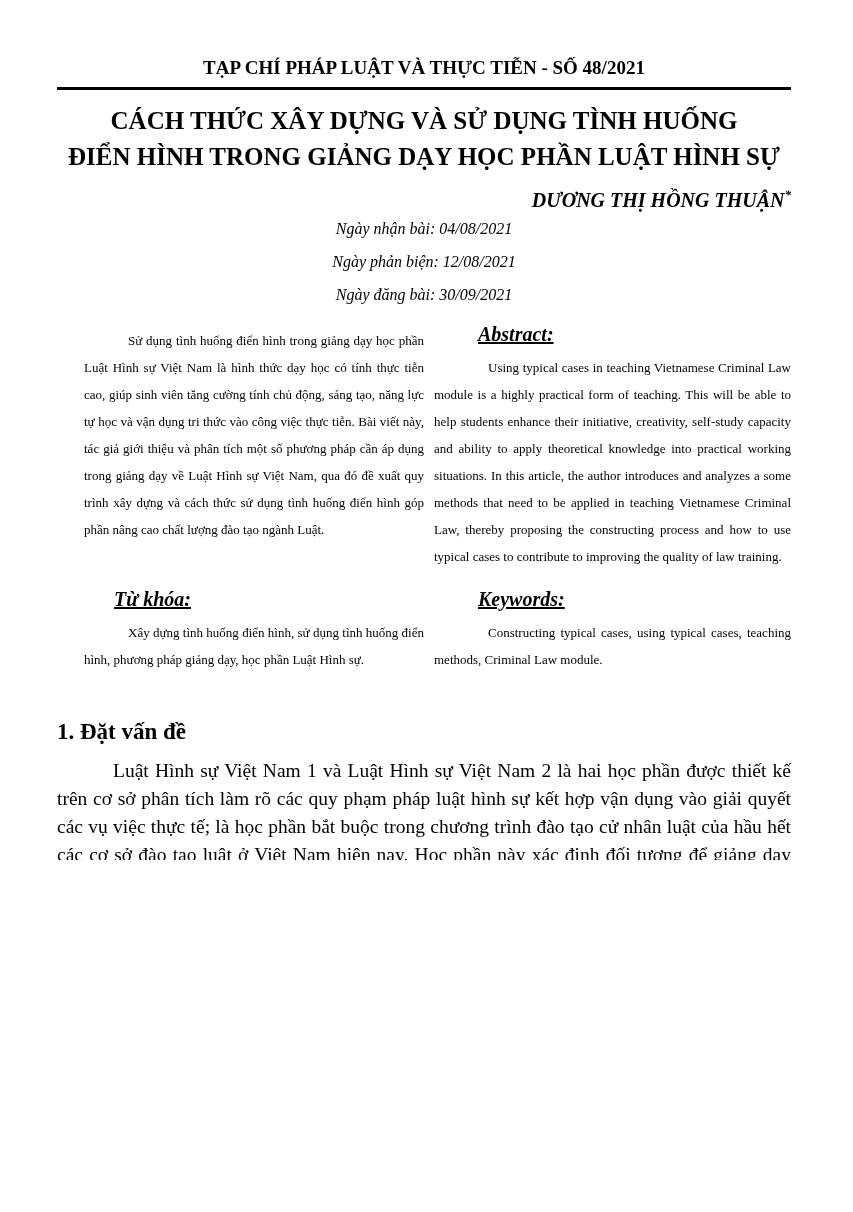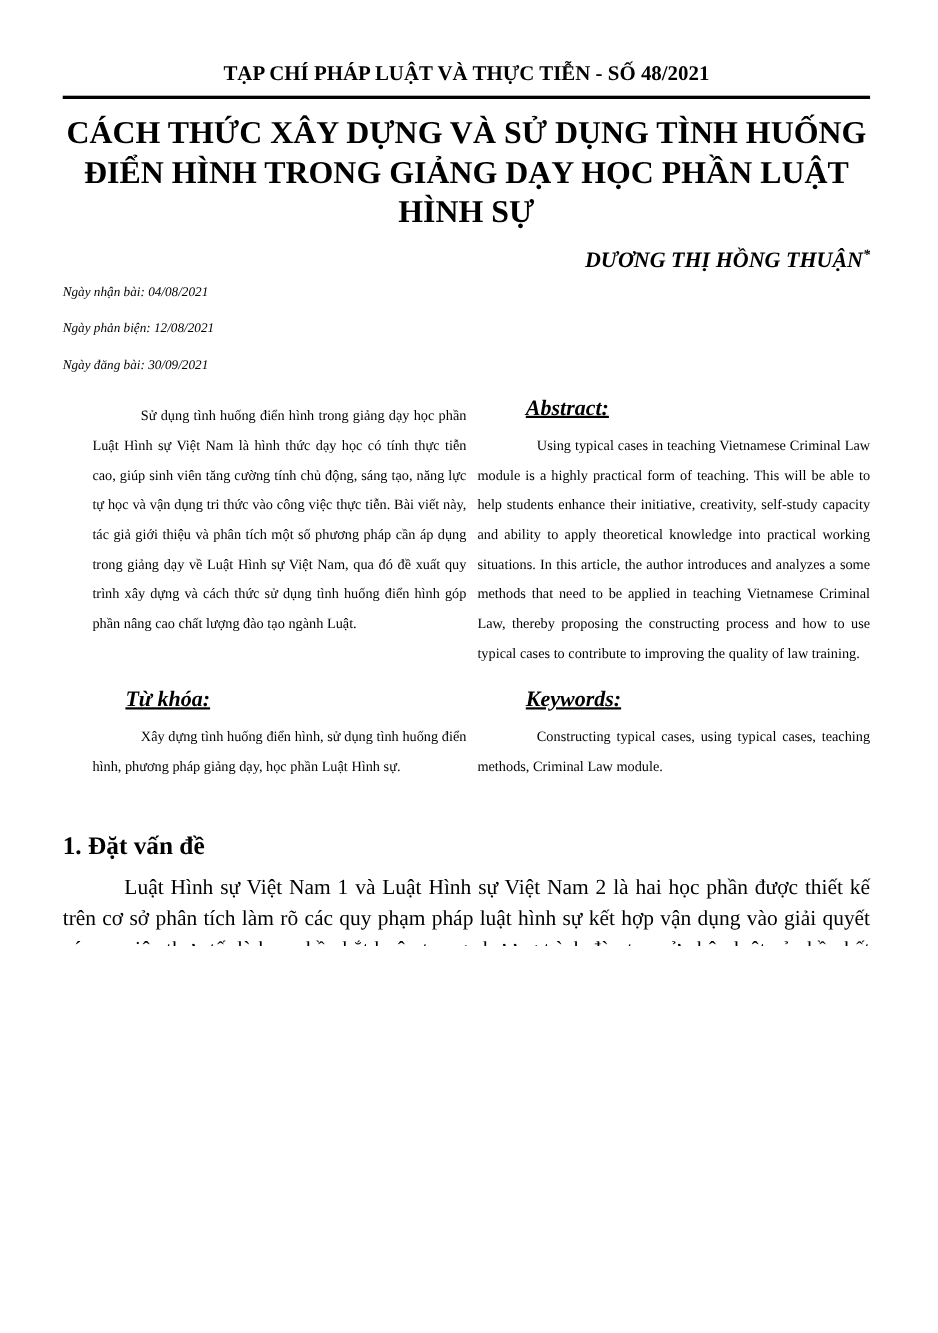--- a/index.html
+++ b/index.html
@@ -19,36 +19,36 @@
     font-weight: bold;
     font-size: 19px;
     line-height: 24px;
     padding-bottom: 7px;
     border-bottom: 3px solid #000;
   }
   .article-title {
     margin-top: 13px;
     text-align: center;
     font-weight: bold;
-    font-size: 29px;
+    font-size: 25px;
     line-height: 36px;
   }
   .author-line {
     margin-top: 8px;
     text-align: right;
     font-weight: bold;
     font-style: italic;
     font-size: 20px;
     line-height: 24px;
   }
   .author-line sup { font-size: 13px; }
   .dates {
-    text-align: left;
+    text-align: center;
     font-style: italic;
-    font-size: 12px;
+    font-size: 16px;
     line-height: 33px;
   }
   .columns {
     display: flex;
     margin-top: 10px;
     padding-left: 27px;
   }
   .col-left  { width: 340px; margin-right: 10px; flex: none; }
   .col-right { width: 357px; flex: none; }
   .col-heading {

